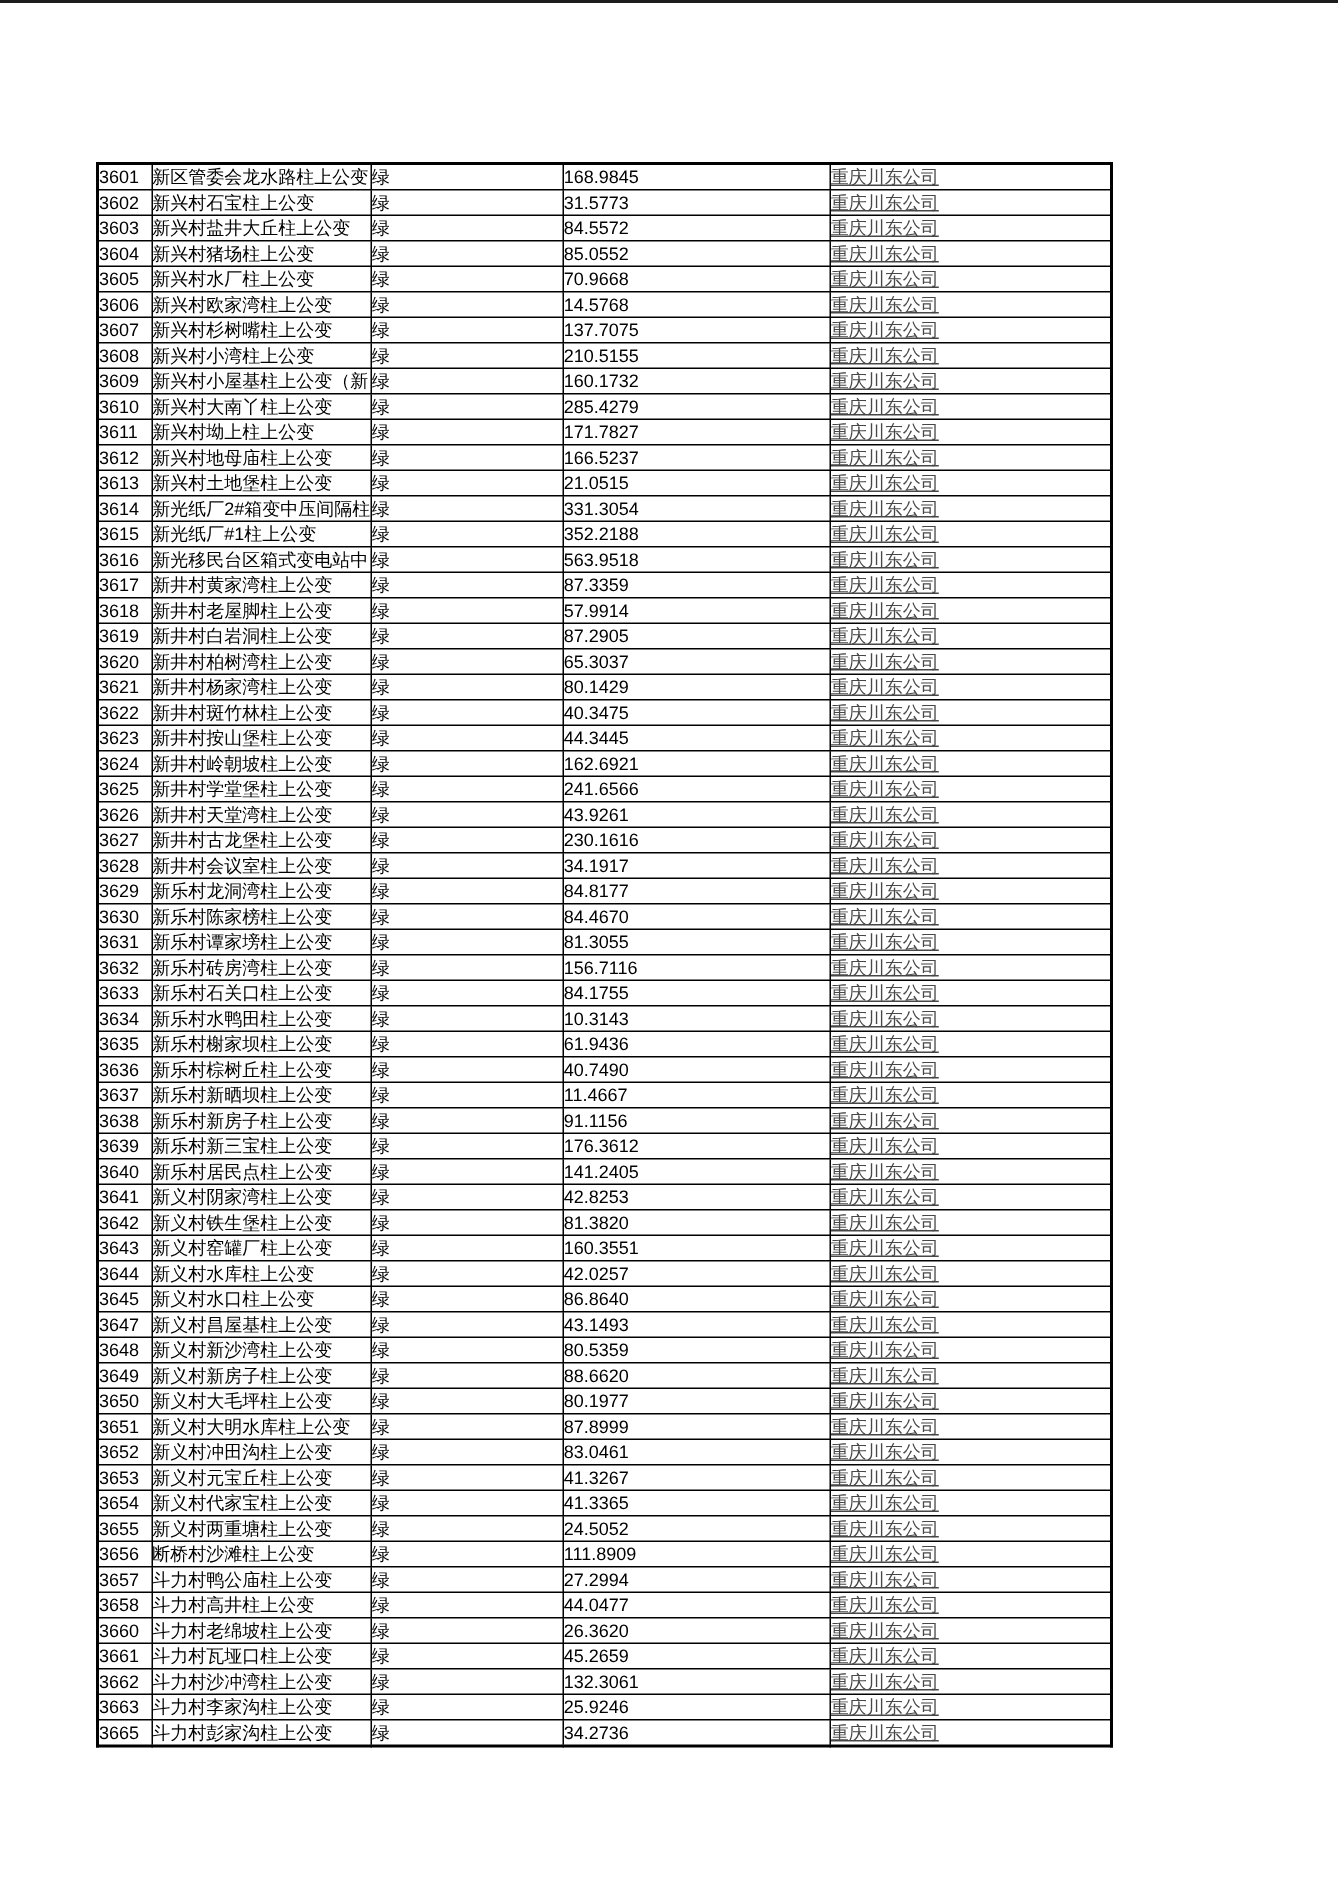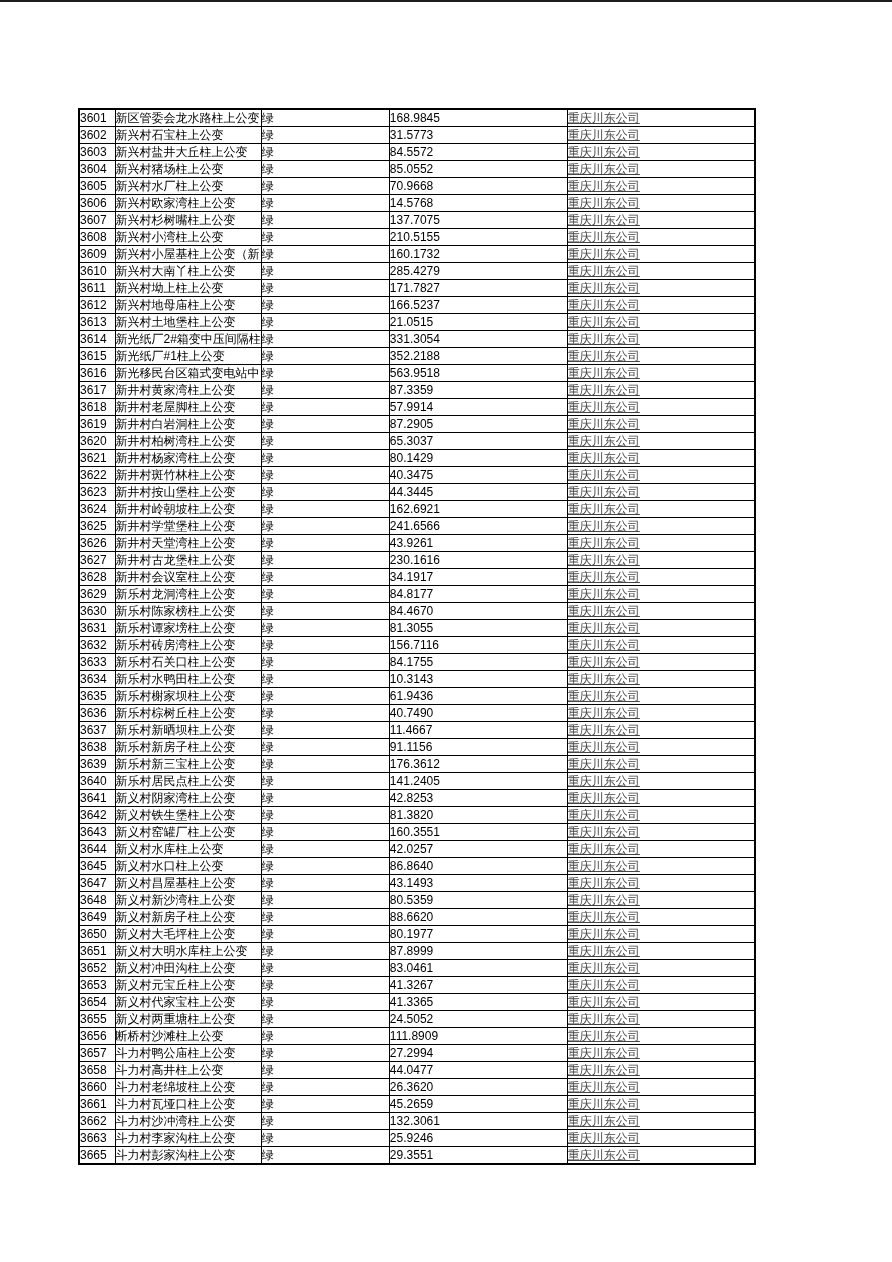--- a/index.html
+++ b/index.html
@@ -17,21 +17,21 @@
   .top-line {
     position: absolute;
     top: 0;
     left: 0;
     width: 892px;
     height: 2px;
     background: #1c1c1c;
   }
   table.data-table {
     position: absolute;
-    left: 78px;
+    left: 64px;
     top: 108px;
     border-collapse: collapse;
     table-layout: fixed;
     border: 2px solid #000000;
   }
   table.data-table td {
     border: 1px solid #000000;
     height: 16px;
     padding: 0;
     font-size: 12px;
@@ -490,17 +490,17 @@
         <td class="col-index">3663</td>
         <td class="col-name">斗力村李家沟柱上公变</td>
         <td class="col-status">绿</td>
         <td class="col-value">25.9246</td>
         <td class="col-company"><span class="company-link">重庆川东公司</span></td>
       </tr>
       <tr>
         <td class="col-index">3665</td>
         <td class="col-name">斗力村彭家沟柱上公变</td>
         <td class="col-status">绿</td>
-        <td class="col-value">29.3551</td>
+        <td class="col-value">34.2736</td>
         <td class="col-company"><span class="company-link">重庆川东公司</span></td>
       </tr>
     </tbody>
 </table>
 
 </body></html>

